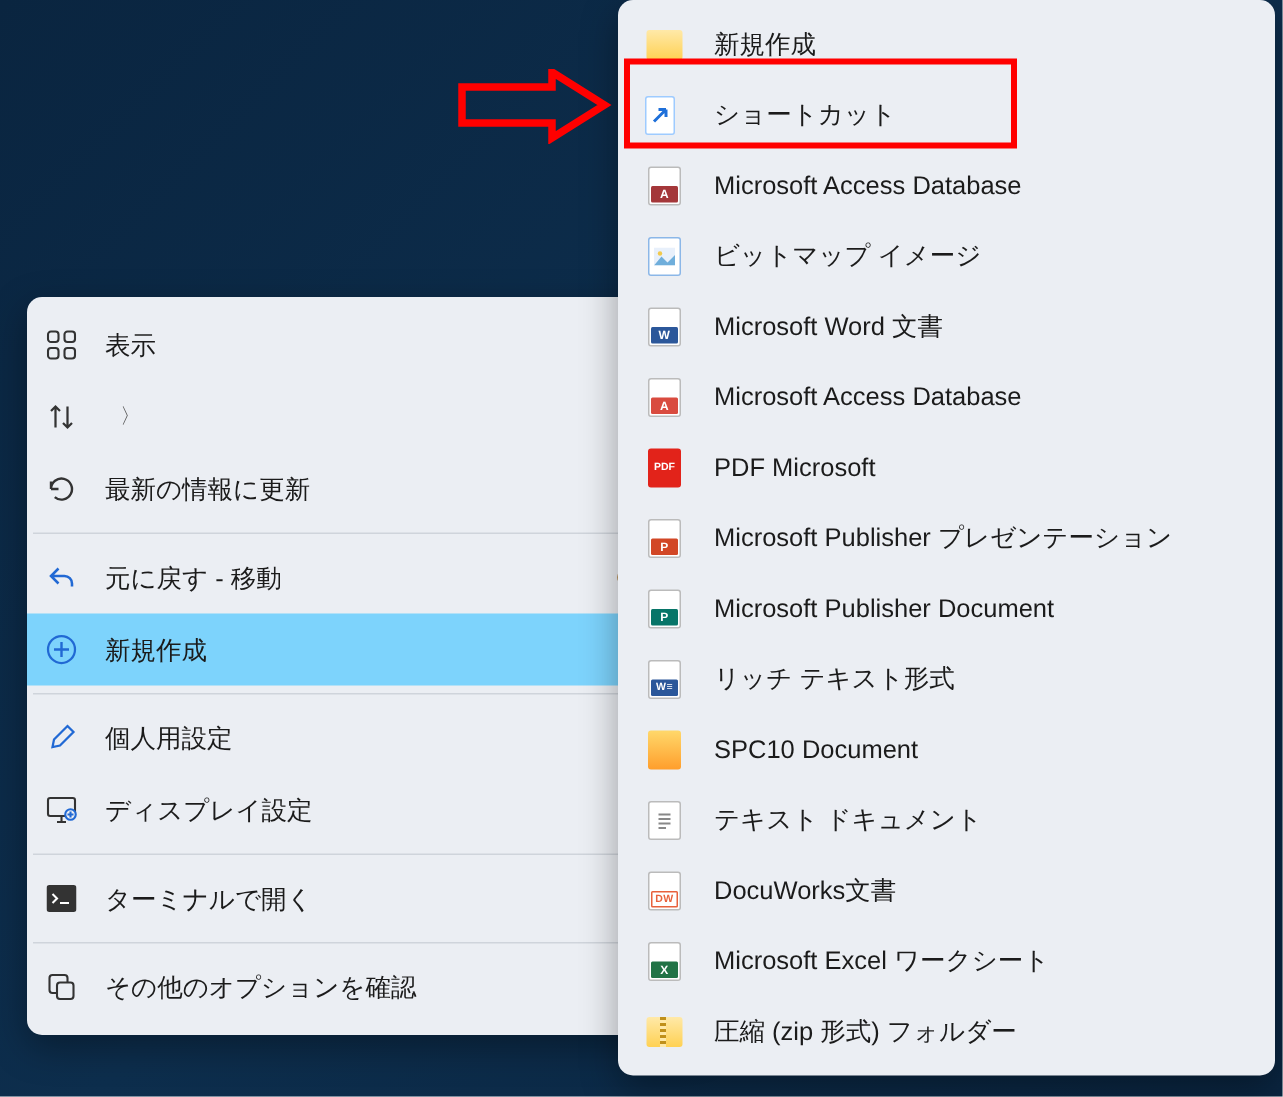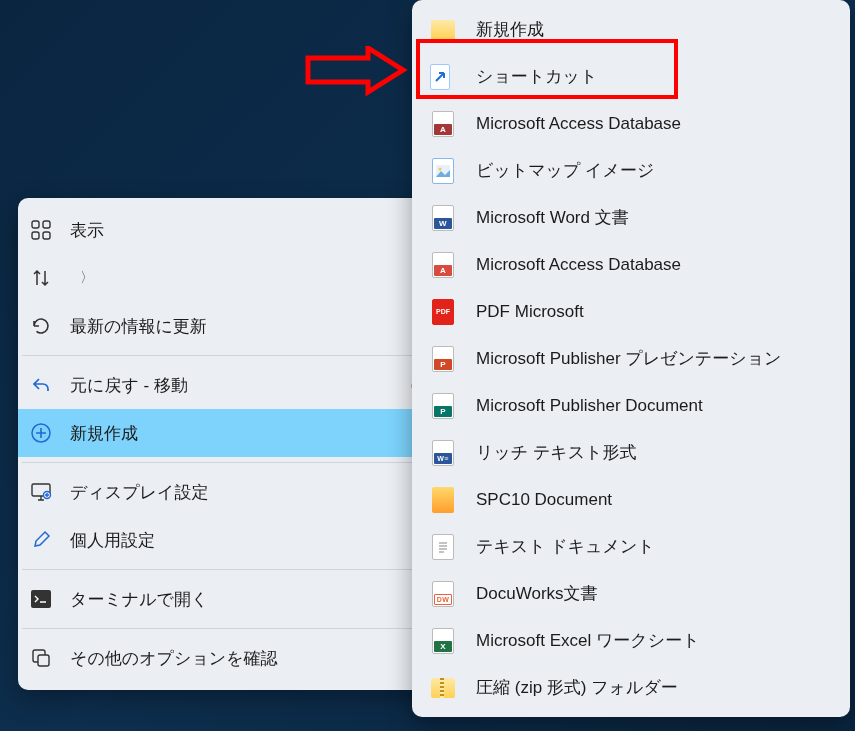--- a/index.html
+++ b/index.html
@@ -169,37 +169,37 @@
         </svg>
     </span>
     <span class="item-label">新規作成</span>
     <span class="chevron">〉</span>
   </div>
 
   <div class="separator"></div>
 
   <div class="menu-item">
     <span class="item-icon">
+      <svg width="20" height="20" viewBox="0 0 20 20" fill="none" stroke="#2169d4" stroke-width="1.5">
+          <path d="M14 2l4 4-9 9-5 1 1-5 9-9z"></path>
+        </svg>
+    </span>
+    <span class="item-label">個人用設定</span>
+  </div>
+
+  <div class="menu-item">
+    <span class="item-icon">
       <svg width="22" height="22" viewBox="0 0 22 22" fill="none" stroke="#333" stroke-width="1.4">
           <rect x="2" y="3" width="18" height="12" rx="1.5"></rect>
           <path d="M8 19h6M11 15v4"></path>
           <circle cx="17" cy="14" r="3.5" fill="#ebeef3" stroke="#2169d4"></circle>
           <path d="M17 12v4M15 14h4" stroke="#2169d4"></path>
         </svg>
     </span>
     <span class="item-label">ディスプレイ設定</span>
-  </div>
-
-  <div class="menu-item">
-    <span class="item-icon">
-      <svg width="20" height="20" viewBox="0 0 20 20" fill="none" stroke="#2169d4" stroke-width="1.5">
-          <path d="M14 2l4 4-9 9-5 1 1-5 9-9z"></path>
-        </svg>
-    </span>
-    <span class="item-label">個人用設定</span>
   </div>
 
   <div class="separator"></div>
 
   <div class="menu-item">
     <span class="item-icon">
       <svg width="20" height="18" viewBox="0 0 20 18">
           <rect x="0" y="0" width="20" height="18" rx="2" fill="#333"></rect>
           <path d="M4 6l3 3-3 3M9 12h6" stroke="#fff" stroke-width="1.4" fill="none"></path>
         </svg>

